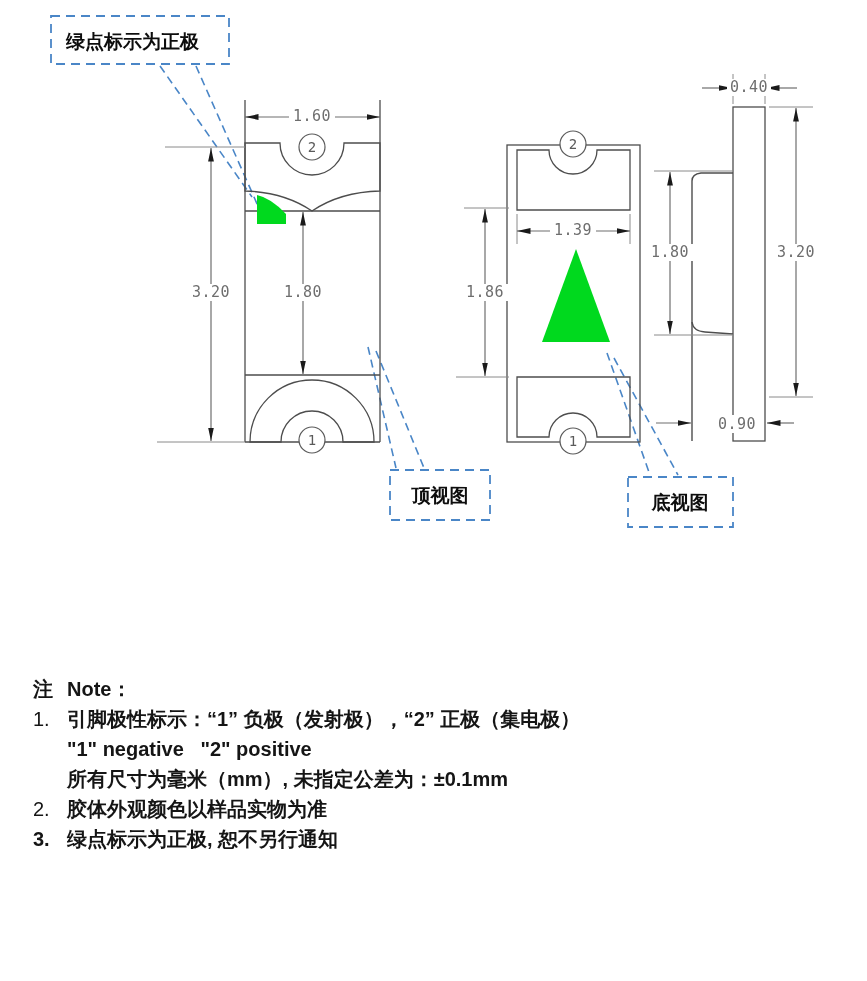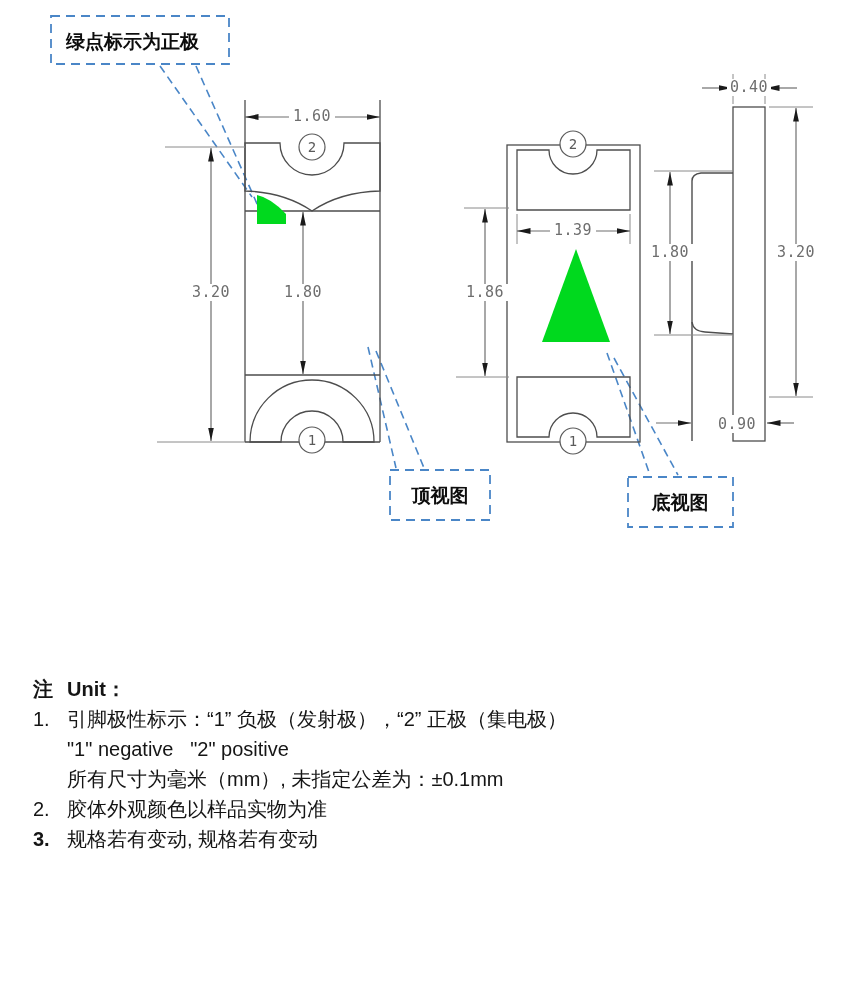--- a/index.html
+++ b/index.html
@@ -2,21 +2,21 @@
 <html><head>
 <meta charset="utf-8">
 <style>
   html,body{margin:0;padding:0;background:#ffffff;}
   .page{position:relative;width:867px;height:981px;background:#fff;overflow:hidden;
         font-family:"Liberation Sans", sans-serif;color:#111;}
   .drawing-svg{position:absolute;left:0;top:0;}
   .notes{position:absolute;left:33px;top:674px;width:800px;font-size:20px;line-height:30px;color:#151515;}
   .note-row{display:flex;}
   .note-num{width:34px;flex:none;}
-  .note-txt{white-space:pre-wrap;flex:1;}
+  .note-txt{white-space:pre-wrap;flex:1;font-weight:bold;}
   .b{font-weight:700;}
   .dimtxt{font-family:"DejaVu Sans Mono", monospace;font-size:15px;fill:#6e6e6e;letter-spacing:.5px;}
   .pintxt{font-family:"DejaVu Sans Mono", monospace;font-size:14px;fill:#5a5a5a;}
   .cntxt{font-family:"Liberation Sans", sans-serif;font-weight:700;font-size:19px;fill:#0d0d0d;}
   .geo{stroke:#4d4d4d;stroke-width:1.3;fill:none;}
   .ext{stroke:#8a8a8a;stroke-width:1;fill:none;}
   .dim{stroke:#6e6e6e;stroke-width:1.2;fill:none;}
   .lead{stroke:#4d4d4d;stroke-width:1.4;fill:none;}
   .callout{stroke:#4a86c7;stroke-width:1.8;fill:none;stroke-dasharray:9 6;}
   .leader{stroke:#4a86c7;stroke-width:1.6;fill:none;stroke-dasharray:8 5;}
@@ -135,37 +135,37 @@
     <text class="cntxt" x="440" y="502" text-anchor="middle">顶视图</text>
 
     <rect class="callout" x="628" y="477" width="105" height="50" fill="#fff"></rect>
     <text class="cntxt" x="680" y="509" text-anchor="middle">底视图</text>
   </g>
 </svg>
 
 <div class="notes">
   <div class="note-row">
     <span class="note-num b">注</span>
-    <span class="note-txt b">Unit：</span>
+    <span class="note-txt b">Note：</span>
   </div>
   <div class="note-row">
     <span class="note-num">1.</span>
     <span class="note-txt">引脚极性标示：“1” 负极（发射极），“2” 正极（集电极）</span>
   </div>
   <div class="note-row">
     <span class="note-num"></span>
     <span class="note-txt">"1" negative   "2" positive</span>
   </div>
   <div class="note-row">
     <span class="note-num"></span>
     <span class="note-txt">所有尺寸为毫米（mm）, 未指定公差为：±0.1mm</span>
   </div>
   <div class="note-row">
     <span class="note-num">2.</span>
     <span class="note-txt">胶体外观颜色以样品实物为准</span>
   </div>
   <div class="note-row">
     <span class="note-num b">3.</span>
-    <span class="note-txt">规格若有变动, 规格若有变动</span>
+    <span class="note-txt">绿点标示为正极, 恕不另行通知</span>
   </div>
 </div>
 
 </div>
 
 </body></html>

